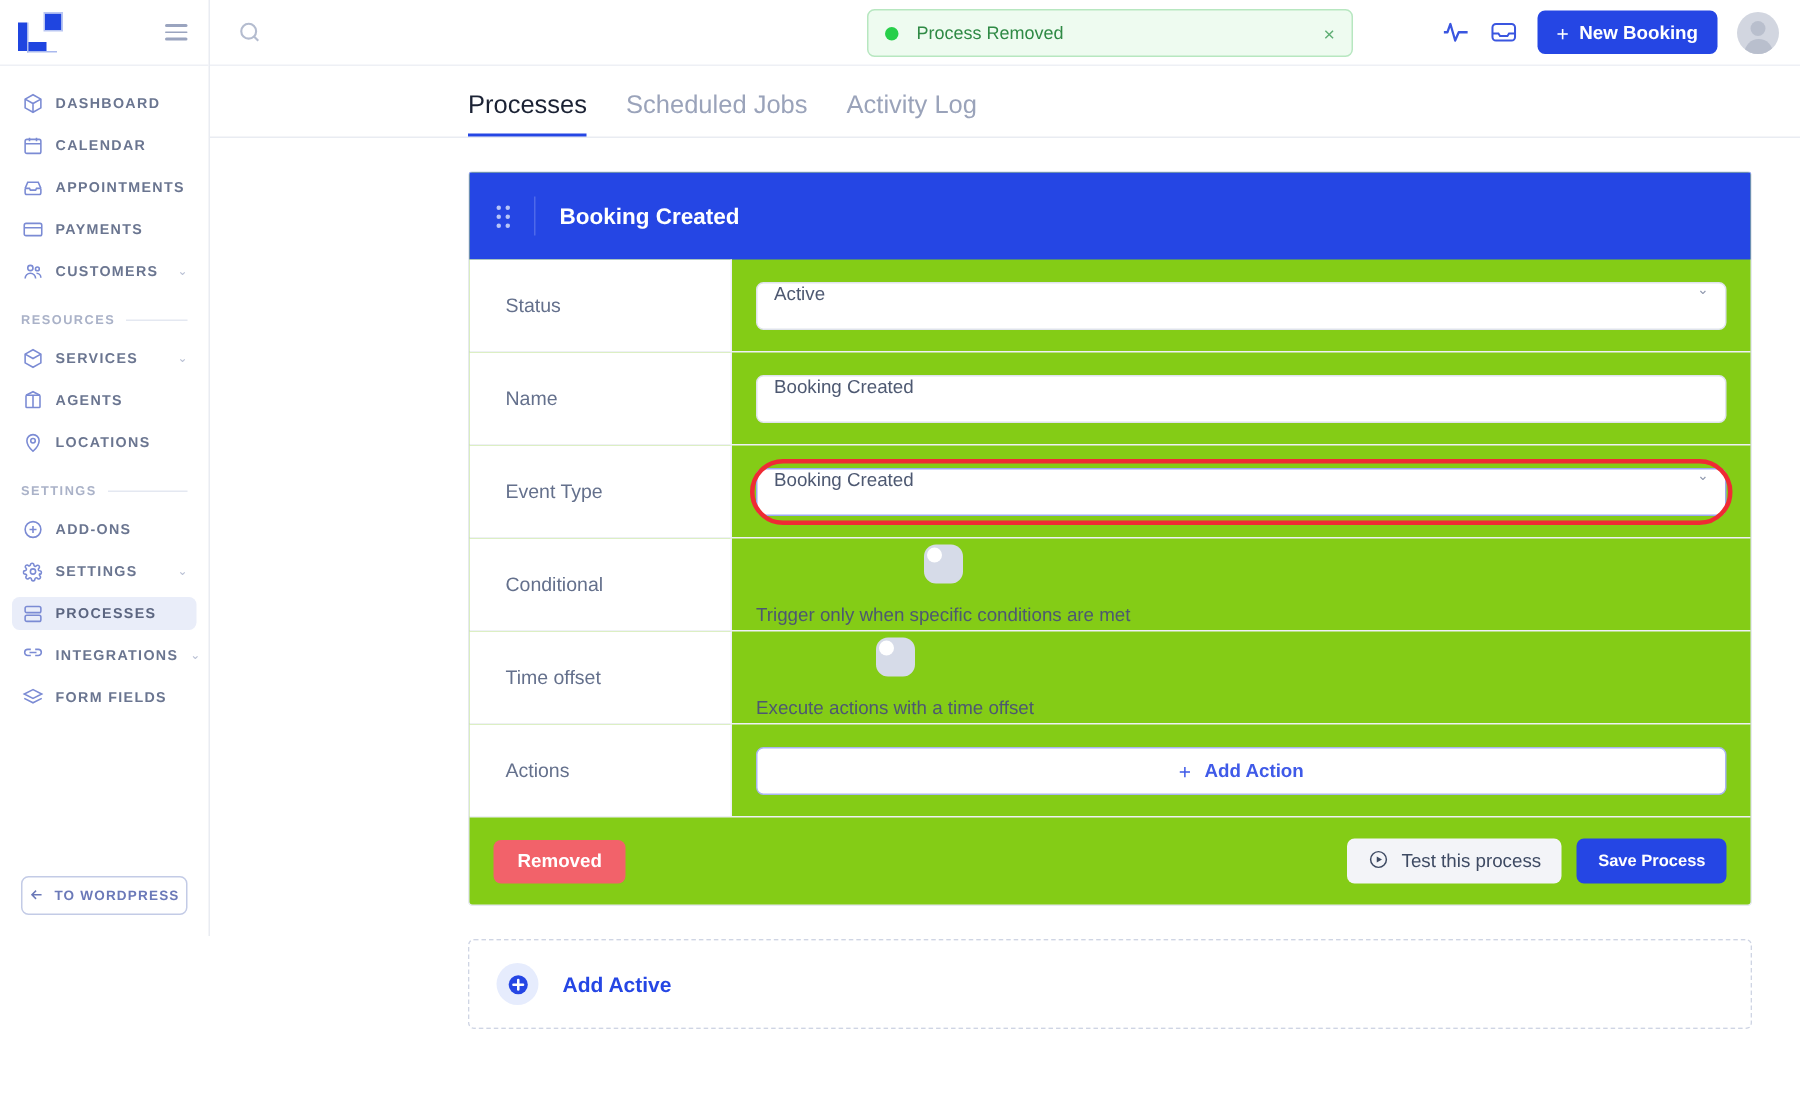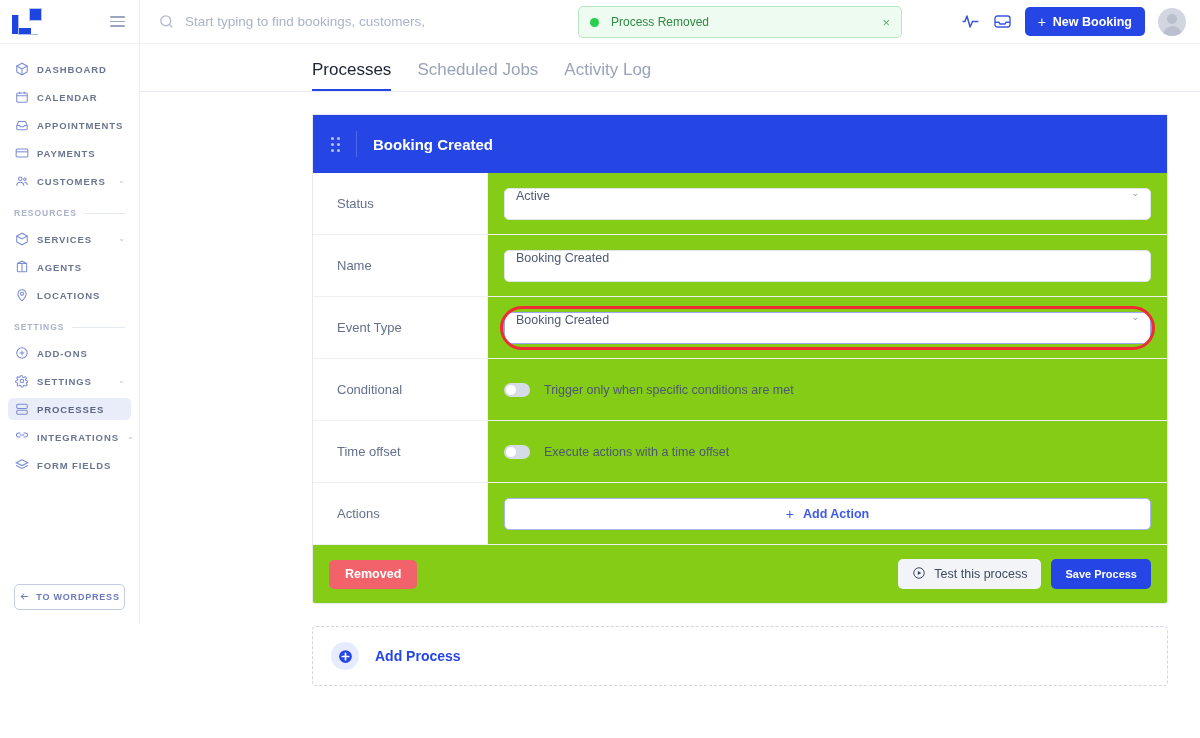--- a/index.html
+++ b/index.html
@@ -156,21 +156,21 @@
   }
   .field .chev { position: absolute; right: 11px; color: #8e97ad; font-size: 9px; line-height: 1; }
   .field.ringed { border-color: #9aa9f2; }
 
   .ringwrap { position: relative; width: 100%; }
   .ringwrap::after {
     content: ""; position: absolute; left: -4px; top: -6px; right: -4px; bottom: -6px;
     border: 3px solid #ef2b34; border-radius: 22px; pointer-events: none;
   }
 
-  .toggle-row { display: flex; align-items: center; gap: 14px; }
+  .toggle-row { display: flex; align-items: center; gap: 14px; flex-direction: column; }
   .toggle {
     width: 26px; height: 14px; border-radius: 8px; background: #d6dbe8;
     position: relative; flex: 0 0 26px; cursor: pointer;
   }
   .toggle .knob {
     position: absolute; left: 2px; top: 2px; width: 10px; height: 10px;
     border-radius: 50%; background: #fff;
   }
   .toggle-text { font-size: 12.5px; color: #4d5871; }
 
@@ -406,21 +406,20 @@
   <div class="main">
 
     <header class="topbar">
       <div class="search">
         <span class="mag">
           <svg viewBox="0 0 24 24" width="17" height="17" fill="none" stroke="currentColor" stroke-width="2">
               <circle cx="11" cy="11" r="7"></circle>
               <path d="M20 20l-3.8-3.8"></path>
             </svg>
         </span>
-        <input type="text" placeholder="Start typing to find bookings, customers," style="">
       </div>
 
       <div class="toast">
         <span class="dot"></span>
         <span class="msg">Process Removed</span>
         <span class="x">×</span>
       </div>
 
       <div class="top-actions">
         <span class="icon-btn">
@@ -547,18 +546,18 @@
         </div>
       </section>
 
       <div class="add-process">
         <span class="ap-circle">
           <svg viewBox="0 0 24 24" width="17" height="17">
               <circle cx="12" cy="12" r="9" fill="#2546e4"></circle>
               <path d="M12 7.5v9M7.5 12h9" stroke="#ffffff" stroke-width="2.4" stroke-linecap="round"></path>
             </svg>
         </span>
-        <span class="ap-label">Add Process</span>
+        <span class="ap-label">Add Active</span>
       </div>
 
     </div>
   </div>
 </div>
 
 </body></html>

